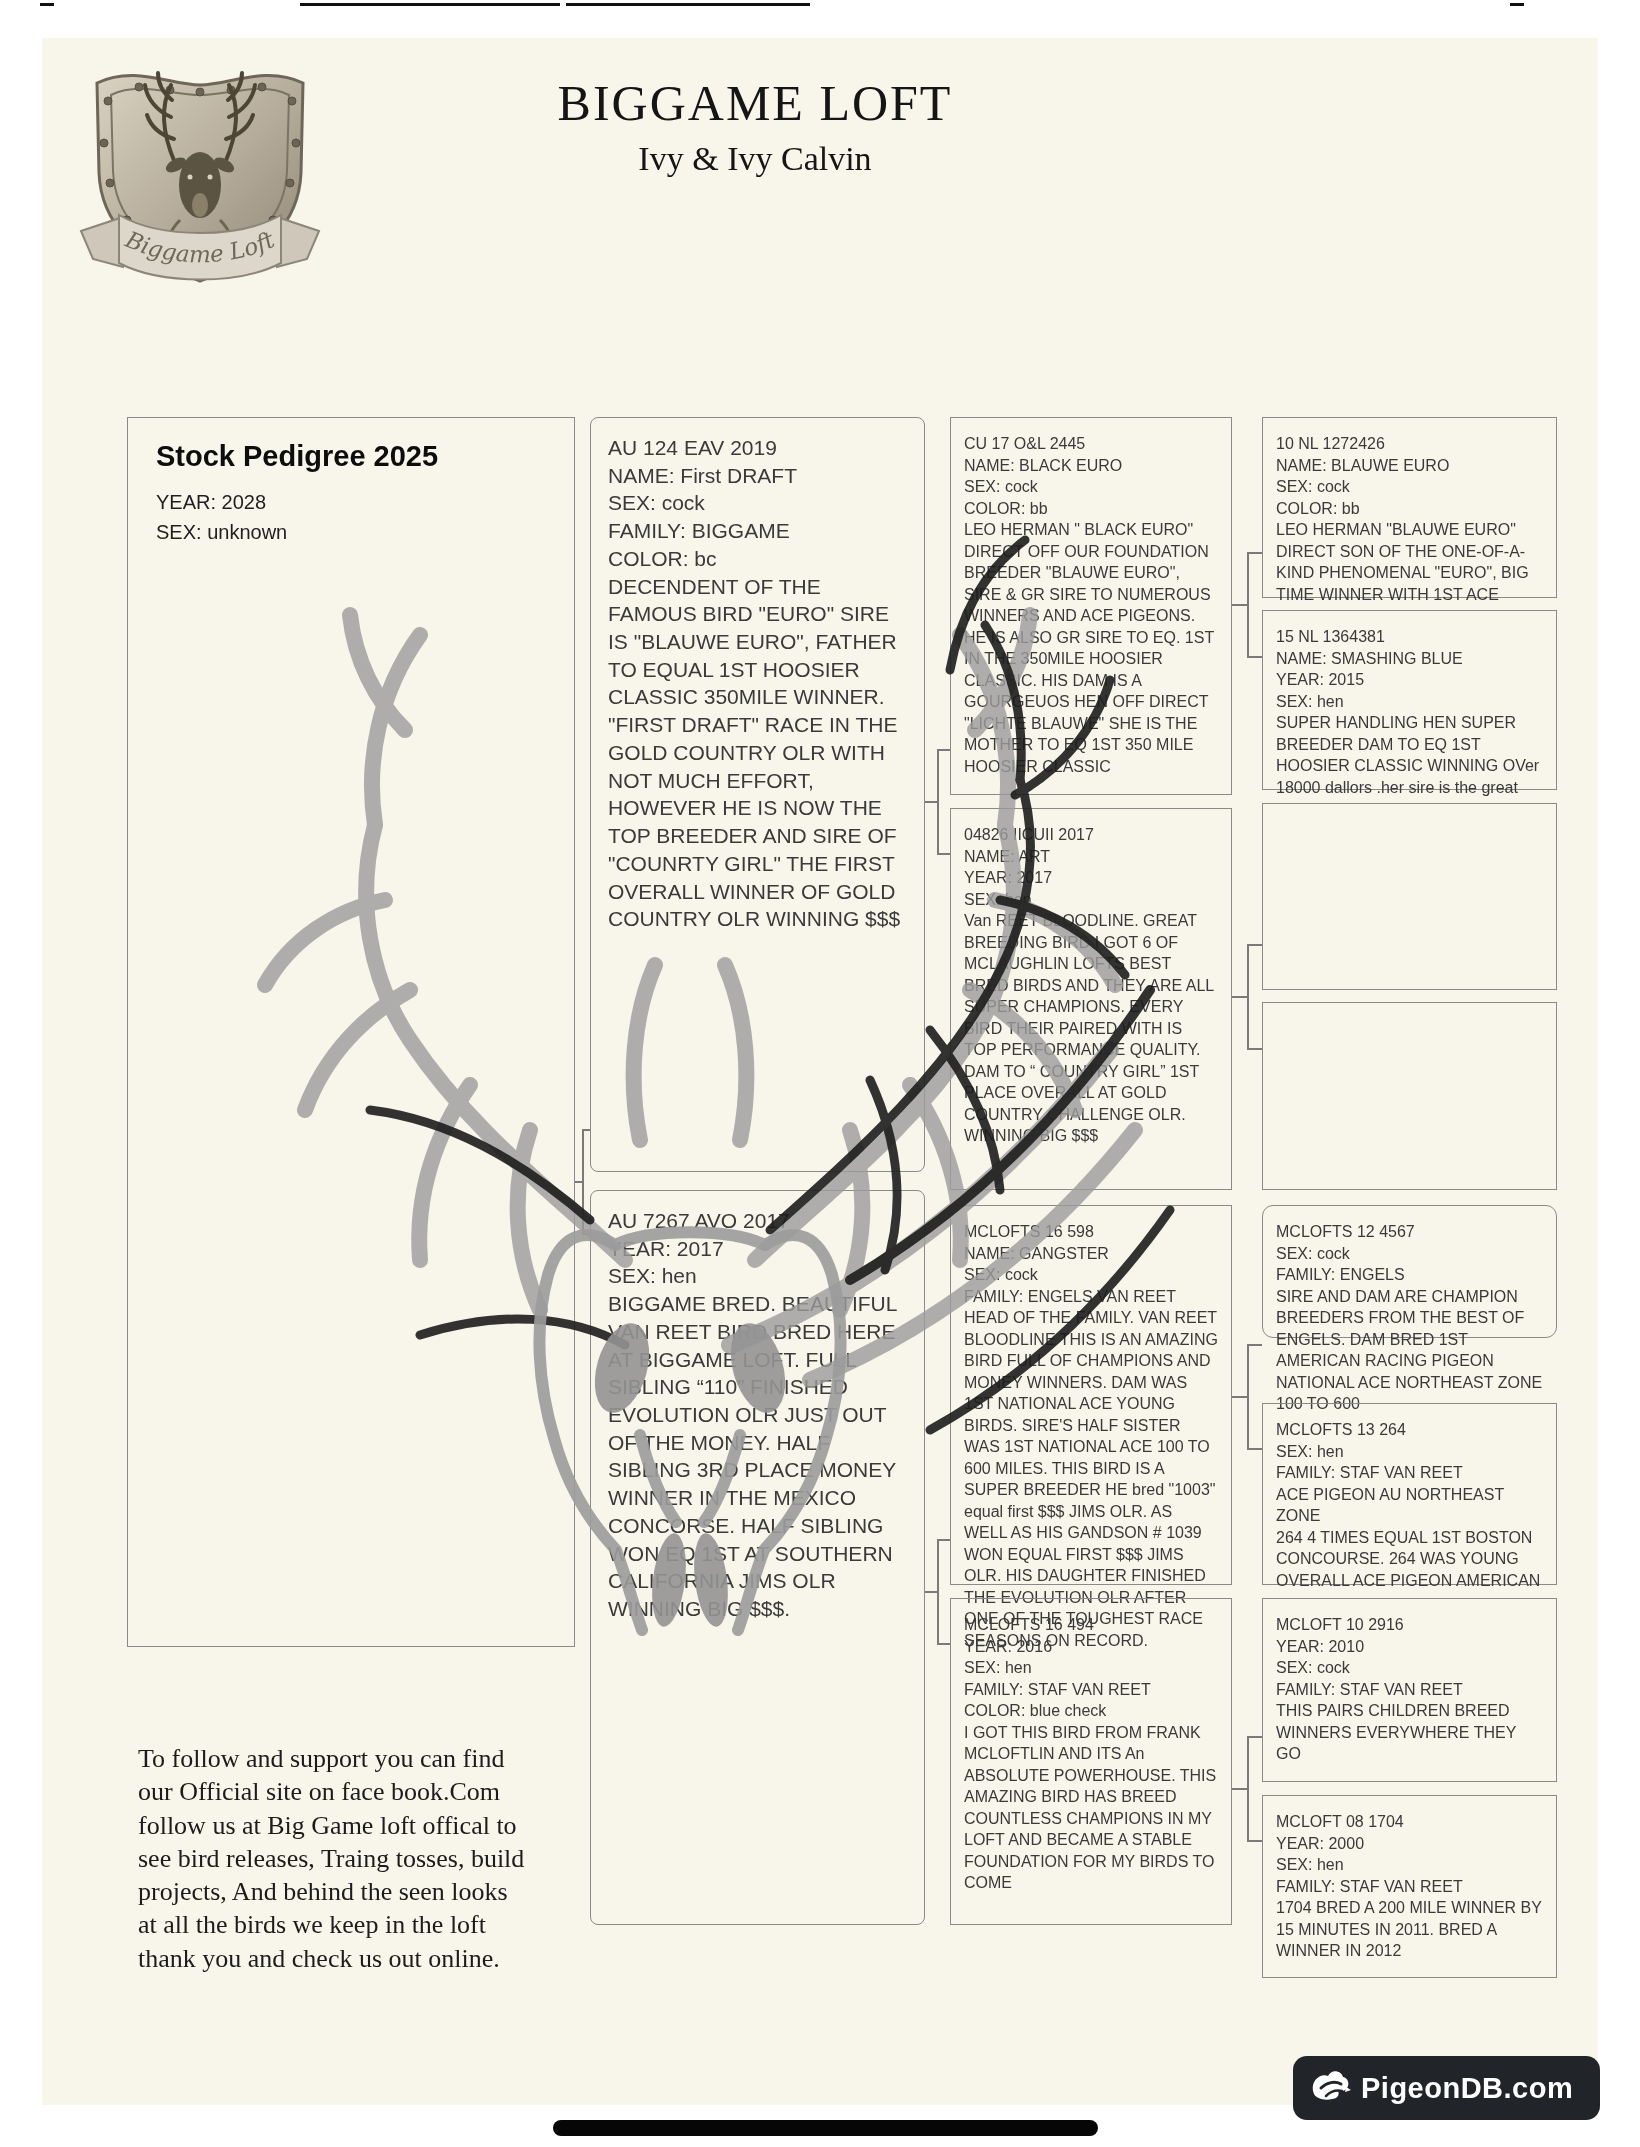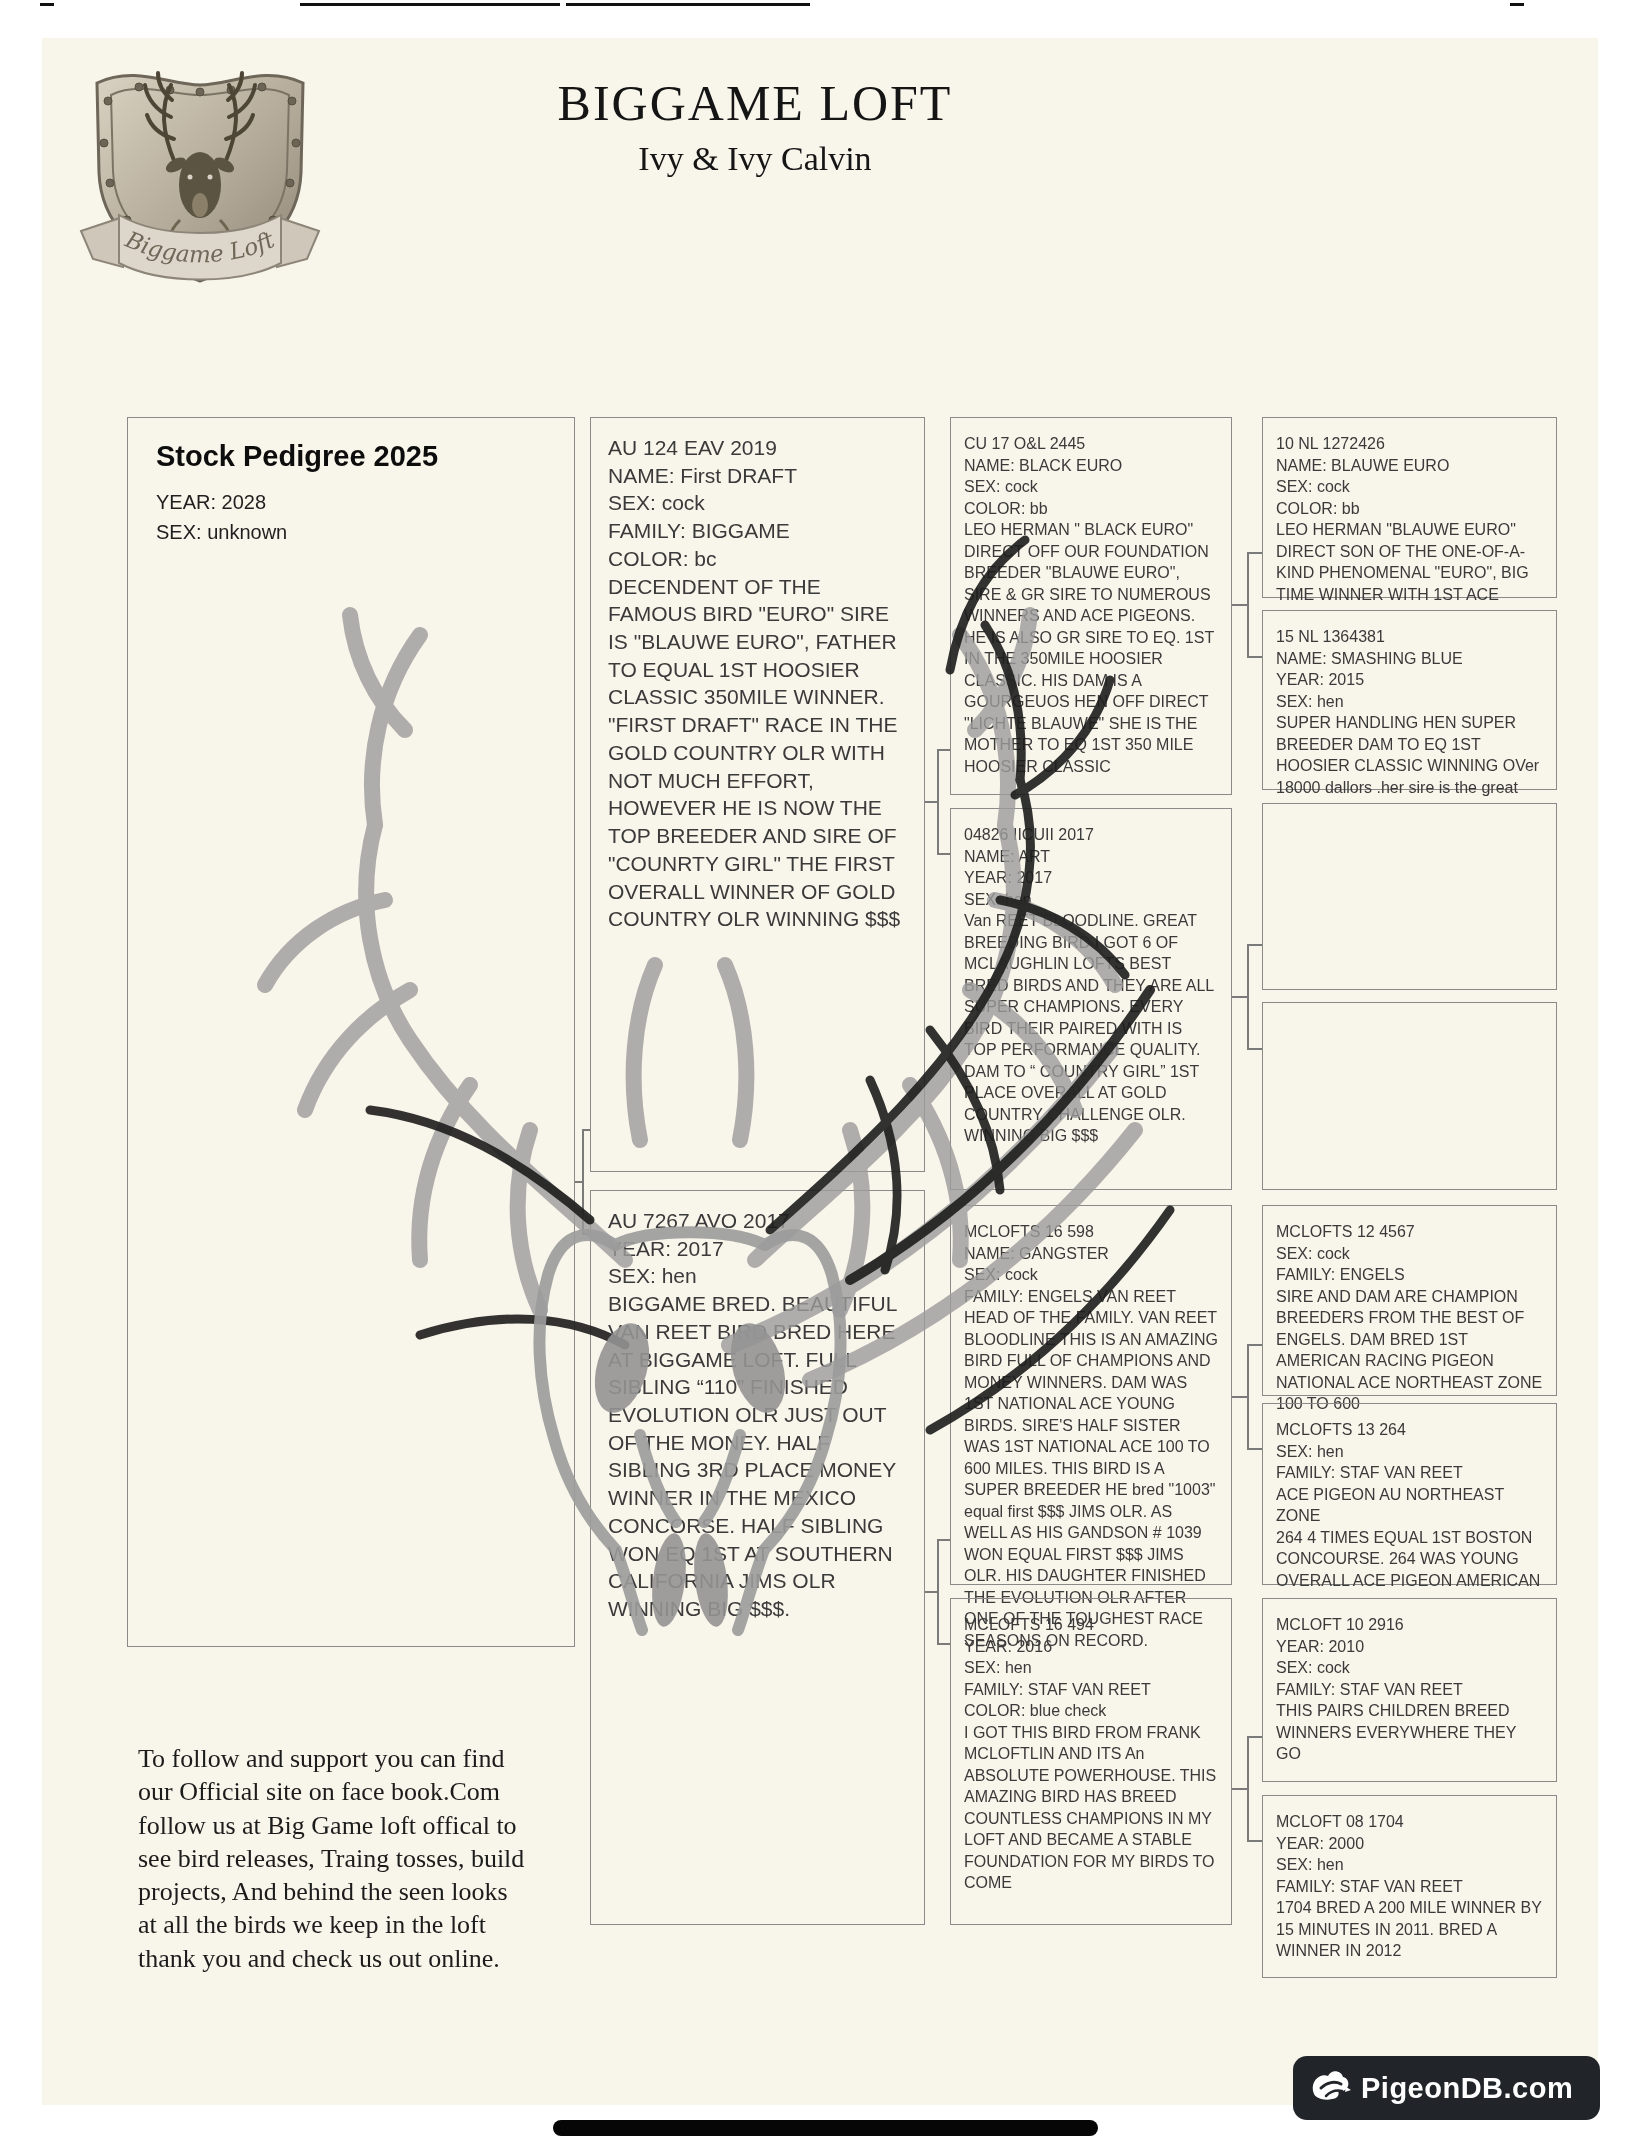--- a/index.html
+++ b/index.html
@@ -11,21 +11,21 @@
   .edge-mark{position:absolute;background:#111;}
   .header-block{position:absolute;left:755px;top:74px;transform:translateX(-50%);
     text-align:center;color:#151515;font-family:"Liberation Serif",serif;white-space:nowrap;z-index:2;}
   .loft-title{font-size:50px;letter-spacing:2px;font-weight:500;}
   .loft-subtitle{font-size:34px;margin-top:8px;}
   .logo{position:absolute;left:75px;top:55px;width:250px;height:235px;z-index:2;}
   .pbox{position:absolute;border:1.5px solid #8a8a8a;box-sizing:border-box;color:#3a3a3a;z-index:1;background:transparent;}
   .pbox.subject{padding:22px 28px;}
   .subject-title{font-size:29px;font-weight:bold;color:#0d0d0d;margin-bottom:14px;}
   .subject-lines{font-size:20px;line-height:1.5;color:#1f1f1f;}
-  .pbox.col2{font-size:21px;line-height:1.32;padding:16px 17px;}
+  .pbox.col2{font-size:21px;line-height:1.32;padding:16px 17px;border-radius:8px;}
   .pbox.col34{font-size:16px;line-height:1.345;padding:15px 13px;}
   .pbox [data-name="text-line"]{min-height:0.2em;}
   .watermark{position:absolute;left:170px;top:430px;width:1020px;height:1210px;z-index:3;pointer-events:none;}
   .connector{position:absolute;background:#7a7a7a;z-index:1;}
   .footer-note{position:absolute;left:138px;top:1742px;width:390px;
     font-family:"Liberation Serif",serif;font-size:26px;line-height:1.28;color:#1c1c1c;z-index:2;}
   .brand-badge{position:absolute;left:1293px;top:2011px;width:307px;height:64px;background:#212529;
     border-radius:14px;display:flex;align-items:center;padding:0 14px;box-sizing:border-box;gap:10px;z-index:4;margin-top:45px;}
   .brand-badge .brand-text{color:#ffffff;font-size:29px;font-weight:bold;letter-spacing:0.5px;}
   .home-bar{position:absolute;left:553px;top:2120px;width:545px;height:16px;border-radius:9px;background:#060606;z-index:5;}
@@ -166,21 +166,21 @@
   </div>
 <div class="pbox col34" style="left:1262px;top:610px;width:295px;height:180px;" data-name="great-grandparent-box-2">
     <div data-name="text-line">15 NL 1364381</div>
     <div data-name="text-line">NAME: SMASHING BLUE</div>
     <div data-name="text-line">YEAR: 2015</div>
     <div data-name="text-line">SEX: hen</div>
     <div data-name="text-line">SUPER HANDLING HEN SUPER BREEDER DAM TO EQ 1ST HOOSIER CLASSIC WINNING OVer 18000 dallors .her sire is the great</div>
   </div>
 <div class="pbox col34" style="left:1262px;top:803px;width:295px;height:187px;" data-name="great-grandparent-box-3"></div>
 <div class="pbox col34" style="left:1262px;top:1002px;width:295px;height:188px;" data-name="great-grandparent-box-4"></div>
-<div class="pbox col34" style="left:1262px;top:1205px;width:295px;height:191px;" data-name="great-grandparent-box-5">
+<div class="pbox col34" style="left:1262px;top:1205px;width:295px;height:133px;border-radius:11px;" data-name="great-grandparent-box-5">
     <div data-name="text-line">MCLOFTS 12 4567</div>
     <div data-name="text-line">SEX: cock</div>
     <div data-name="text-line">FAMILY: ENGELS</div>
     <div data-name="text-line">SIRE AND DAM ARE CHAMPION BREEDERS FROM THE BEST OF ENGELS. DAM BRED 1ST AMERICAN RACING PIGEON NATIONAL ACE NORTHEAST ZONE 100 TO 600</div>
   </div>
 <div class="pbox col34" style="left:1262px;top:1403px;width:295px;height:182px;" data-name="great-grandparent-box-6">
     <div data-name="text-line">MCLOFTS 13 264</div>
     <div data-name="text-line">SEX: hen</div>
     <div data-name="text-line">FAMILY: STAF VAN REET</div>
     <div data-name="text-line">ACE PIGEON AU NORTHEAST ZONE</div>

